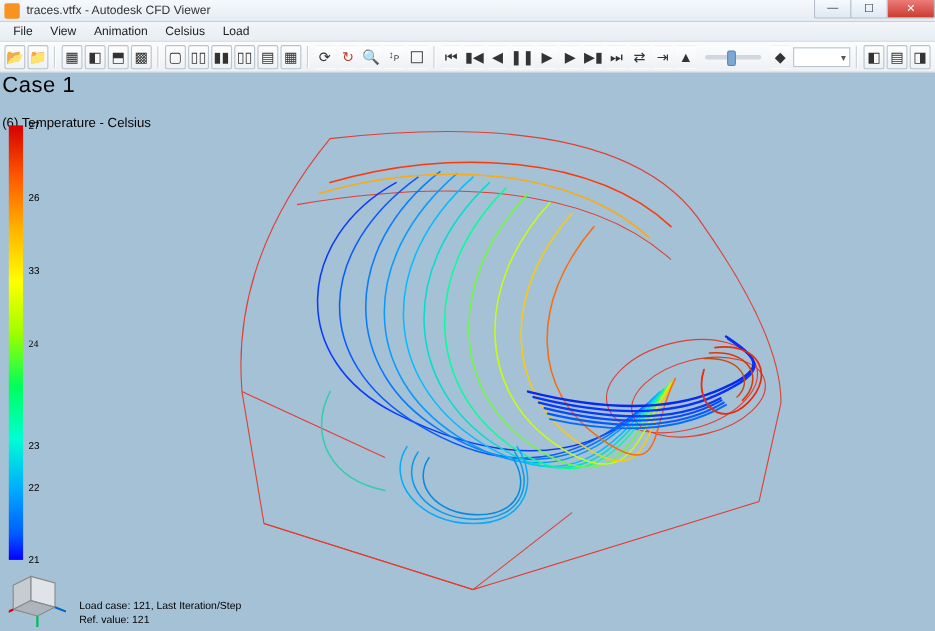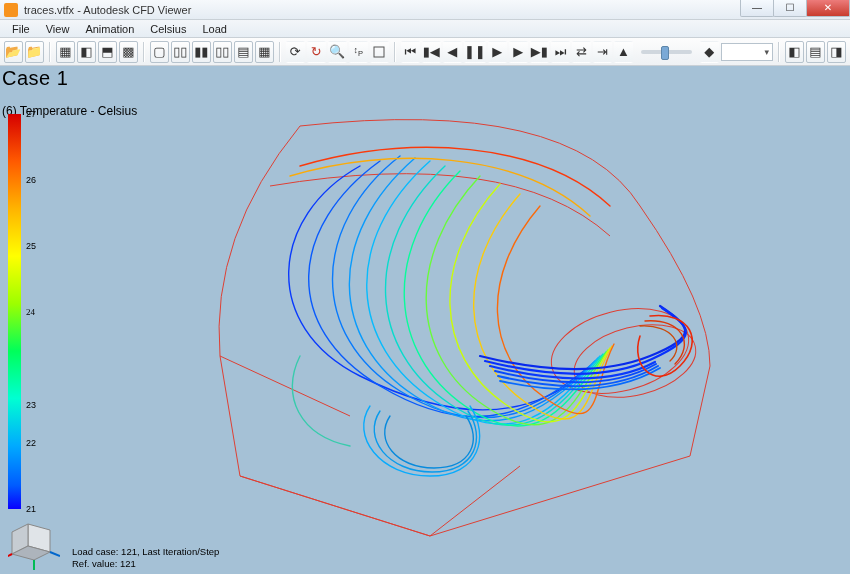--- a/index.html
+++ b/index.html
@@ -177,21 +177,21 @@
   <div class="tbtn framed">◨</div>
 </div>
 
 <div class="viewport">
   <div class="case-title">Case 1</div>
   <div class="legend-title">(6) Temperature - Celsius</div>
   <div class="legend"></div>
   <div class="ticks" id="ticks">
       <div class="tick" style="top: 4px;">27</div>
       <div class="tick" style="top: 69.965px;">26</div>
-      <div class="tick" style="top: 135.535px;">25</div>
+      <div class="tick" style="top: 135.535px;">33</div>
       <div class="tick" style="top: 201.5px; font-family: Liberation Serif, serif;">24</div>
       <div class="tick" style="top: 267.465px; margin-top: 28px;">23</div>
       <div class="tick" style="top: 333.035px;">22</div>
       <div class="tick" style="top: 399px;">21</div>
     </div>
 
   <div class="render">
     <svg viewBox="0 0 640 450">
 
       <g stroke="#e43222" stroke-width="1" fill="none" opacity="0.9">

